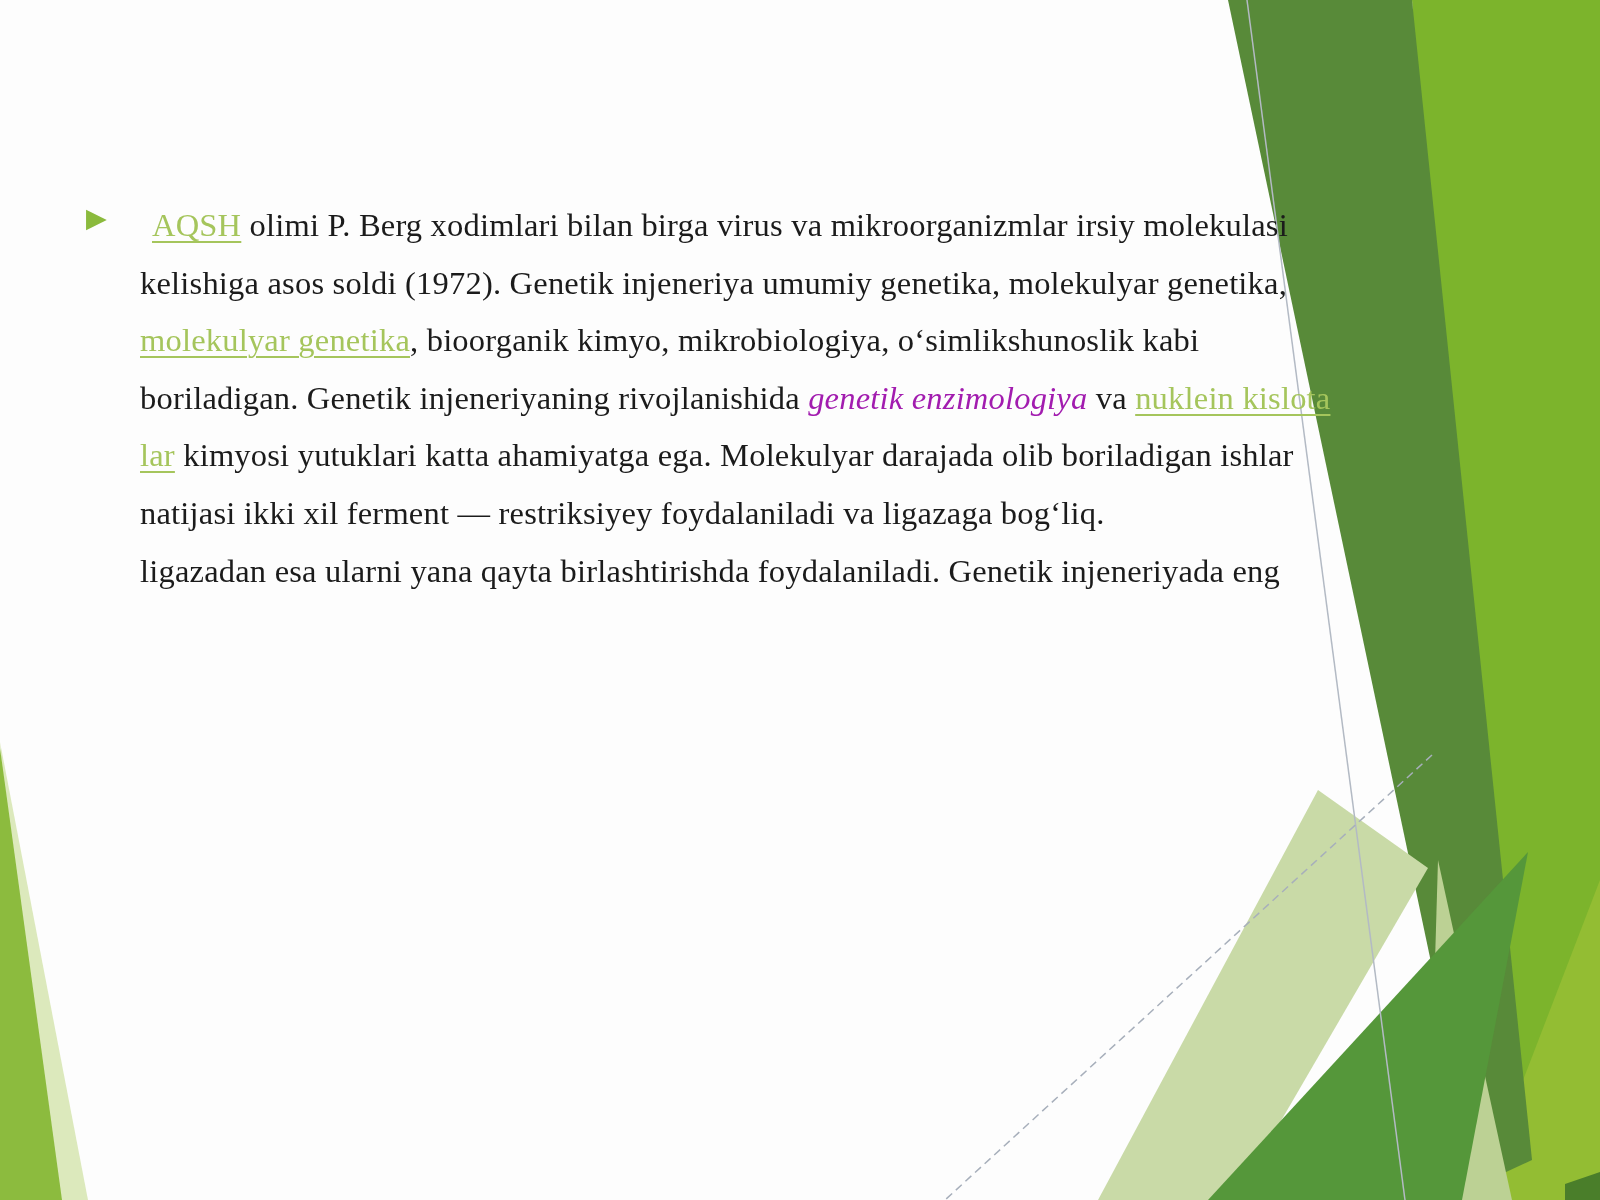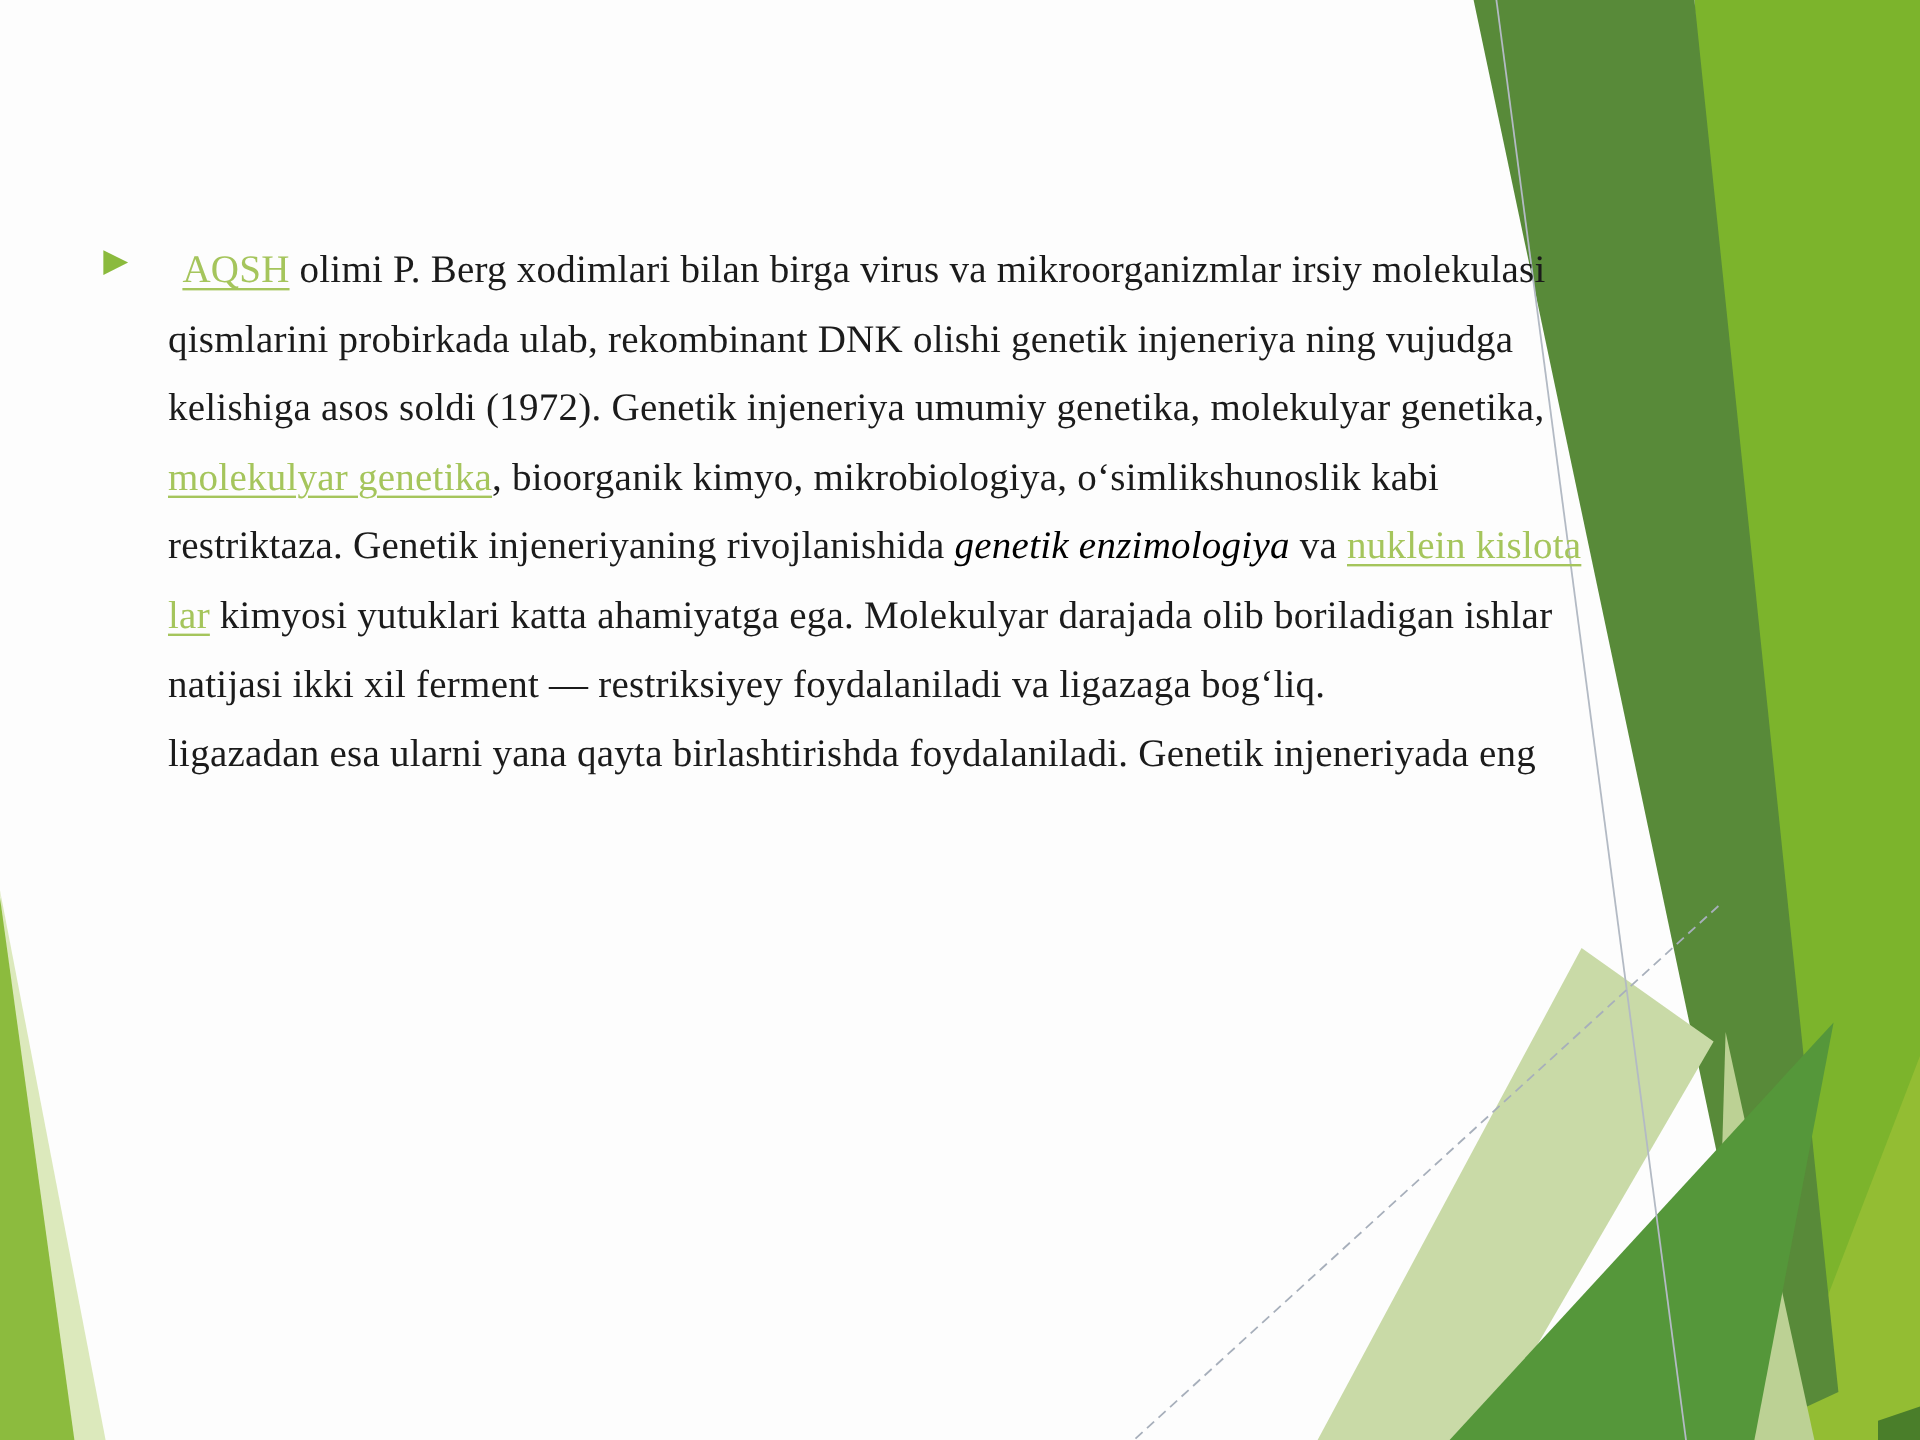--- a/index.html
+++ b/index.html
@@ -22,21 +22,21 @@
   #paragraph{
     position:absolute;left:140px;top:197px;width:1190px;
     font-size:32.5px;
     line-height:57.6px;
     color:#1b1b1b;
     letter-spacing:0.2px;
   }
   #paragraph .line{white-space:nowrap;}
   #paragraph .line.first{padding-left:12px;}
   #paragraph span.normal{color:#1b1b1b;}
-  #paragraph span.italic{font-style:italic;color:#000000;}
+  #paragraph span.italic{font-style:italic;color:#a21caf;}
   #paragraph span.link{
     color:#a5c55c;
     text-decoration:underline;
     text-decoration-thickness:1.5px;
     text-underline-offset:5px;
     cursor:pointer;
     margin-top:40px;
   }
 </style>
 </head>
@@ -63,20 +63,19 @@
   <polygon points="1565,1184 1600,1172 1600,1200 1565,1200" fill="#4a7e2a"></polygon>
 
   <line x1="1247" y1="0" x2="1405" y2="1200" stroke-width="1.5" stroke="#b3bac4"></line>
   <line x1="1432" y1="755" x2="945" y2="1200" stroke-width="1.5" stroke-dasharray="8 5" stroke="#a7afbb"></line>
 </svg>
 
 <div id="bullet">▶</div>
 
 <div id="paragraph">
     <div class="line first"><span class="link">AQSH</span><span class="normal"> olimi P. Berg xodimlari bilan birga virus va mikroorganizmlar irsiy molekulasi</span></div>
-    <div class="line"><span class="normal">qismlarini probirkada ulab, rekombinant DNK olishi genetik injeneriya ning vujudga</span></div>
     <div class="line"><span class="normal">kelishiga asos soldi (1972). Genetik injeneriya umumiy genetika, molekulyar genetika,</span></div>
     <div class="line"><span class="link">molekulyar genetika</span><span class="normal">, bioorganik kimyo, mikrobiologiya, o‘simlikshunoslik kabi</span></div>
-    <div class="line"><span class="normal">restriktaza. Genetik injeneriyaning rivojlanishida </span><span class="italic">genetik enzimologiya</span><span class="normal"> va </span><span class="link">nuklein kislota</span></div>
+    <div class="line"><span class="normal">boriladigan. Genetik injeneriyaning rivojlanishida </span><span class="italic">genetik enzimologiya</span><span class="normal"> va </span><span class="link">nuklein kislota</span></div>
     <div class="line"><span class="link">lar</span><span class="normal"> kimyosi yutuklari katta ahamiyatga ega. Molekulyar darajada olib boriladigan ishlar</span></div>
     <div class="line"><span class="normal">natijasi ikki xil ferment — restriksiyey foydalaniladi va ligazaga bog‘liq.</span></div>
     <div class="line"><span class="normal">ligazadan esa ularni yana qayta birlashtirishda foydalaniladi. Genetik injeneriyada eng</span></div>
   </div>
 
 </body></html>

